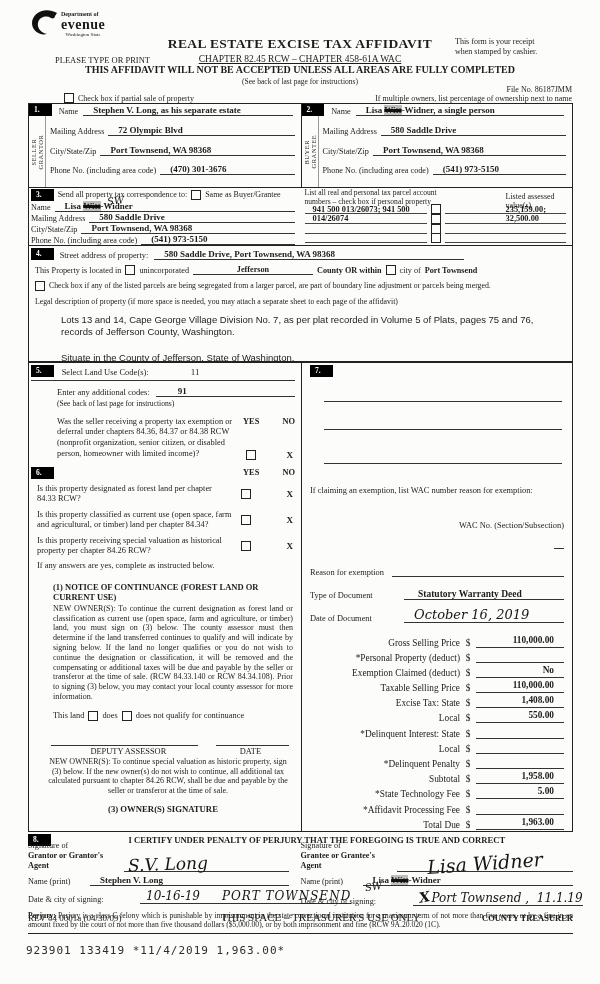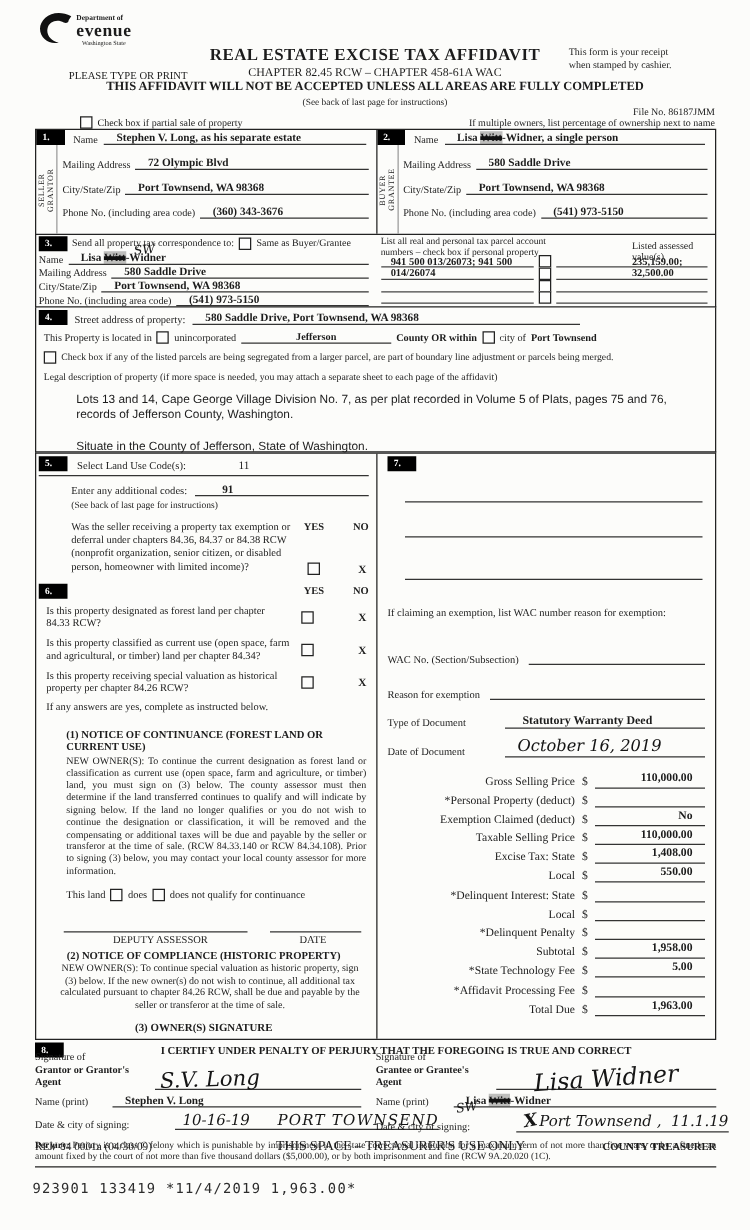--- a/index.html
+++ b/index.html
@@ -17,21 +17,21 @@
   
   .hdr{position:absolute;top:0;left:0;right:0;height:103px;}
   .logo{position:absolute;left:30px;top:8px;display:flex;align-items:center;gap:1px;}
   .logo-txt{line-height:1;}
   .logo-dept{font-size:6px;font-weight:bold;}
   .logo-rev{font-size:14px;font-weight:bold;letter-spacing:.5px;margin-top:1px;}
   .logo-state{font-size:5px;text-align:center;}
   .please{position:absolute;left:55px;top:55px;font-size:8.5px;}
   .titleblock{position:absolute;left:140px;width:320px;top:36px;text-align:center;}
   .title{font-size:13.5px;font-weight:bold;letter-spacing:.4px;}
-  .chapter{font-size:9.5px;margin-top:2px;}
+  .chapter{font-size:9.5px;margin-top:2px;text-decoration:underline;}
   .receipt{position:absolute;left:455px;top:37px;width:120px;font-size:8px;line-height:1.25;}
   .warning{position:absolute;left:0;right:0;top:64px;text-align:center;font-weight:bold;font-size:10px;}
   .seeback{position:absolute;left:0;right:0;top:77px;text-align:center;font-size:7.5px;}
   .fileno{position:absolute;right:28px;top:85px;font-size:8px;}
   .topflags{position:absolute;left:28px;right:28px;top:93px;display:flex;justify-content:space-between;font-size:8px;align-items:flex-end;}
   .topflags .lft{margin-left:36px;display:flex;gap:4px;align-items:center;}
   
   .parties{position:absolute;top:103px;left:28px;width:545px;height:85px;border:1.2px solid #222;display:flex;box-sizing:border-box;}
   .party{width:50%;display:flex;flex-direction:column;box-sizing:border-box;}
   .party+.party{border-left:1.2px solid #222;}
@@ -192,21 +192,21 @@
           <div class="frow">
               <span>Mailing Address</span>
               <span class="fill">72 Olympic Blvd</span>
             </div>
           <div class="frow">
               <span>City/State/Zip</span>
               <span class="fill">Port Townsend, WA 98368</span>
             </div>
           <div class="frow">
               <span>Phone No. (including area code)</span>
-              <span class="fill">(360) 343-3676</span>
+              <span class="fill">(470) 301-3676</span>
             </div>
         </div>
       </div>
     </div>
     <div class="party">
       <div class="pname">
         <span class="nb">2.</span>
         <span class="nlab">Name</span>
         <span class="fill"><span>Lisa </span><span class="blot">Witt</span><span>-Widner, a single person</span></span>
       </div>
@@ -378,35 +378,34 @@
         <span>does not  qualify for continuance</span>
       </div>
       <div class="deplines">
           <span class="dl a"></span>
           <span class="dl b"></span>
         </div>
       <div class="deplabels">
           <span class="a">DEPUTY ASSESSOR</span>
           <span class="b">DATE</span>
         </div>
-      <div class="n2title">(2) NOTICE OF COMPLIANCE (HISTORIC PROPERTY)</div>
       <div class="n2body">NEW OWNER(S):  To continue special valuation as historic property, sign (3) below.  If the new owner(s) do not wish to continue, all additional tax calculated pursuant to chapter 84.26 RCW, shall be due and payable by the seller or transferor at the time of sale.</div>
       <div class="sig3">(3)  OWNER(S) SIGNATURE</div>
 
     </div>
 
     <div class="colR">
       <div class="s7hdr">
         <span class="nb">7.</span>
       </div>
       <div class="bl" style="margin-top:24px;"></div>
       <div class="bl" style="margin-top:27px;"></div>
       <div class="bl" style="margin-top:33px;"></div>
       <div class="exnote">If claiming an exemption, list WAC number reason for exemption:</div>
-      <div class="lblrow" style="margin-top:26px;">
+      <div class="lblrow" style="margin-top:26px;flex-direction:column;">
         <span>WAC No. (Section/Subsection)</span>
         <span class="fill"></span>
       </div>
       <div class="lblrow" style="margin-top:17px;">
         <span>Reason for exemption</span>
         <span class="fill"></span>
       </div>
       <div class="lblrow" style="margin-top:12px;">
         <span style="flex:0 0 86px;">Type of Document</span>
         <span class="docval">Statutory Warranty Deed</span>

